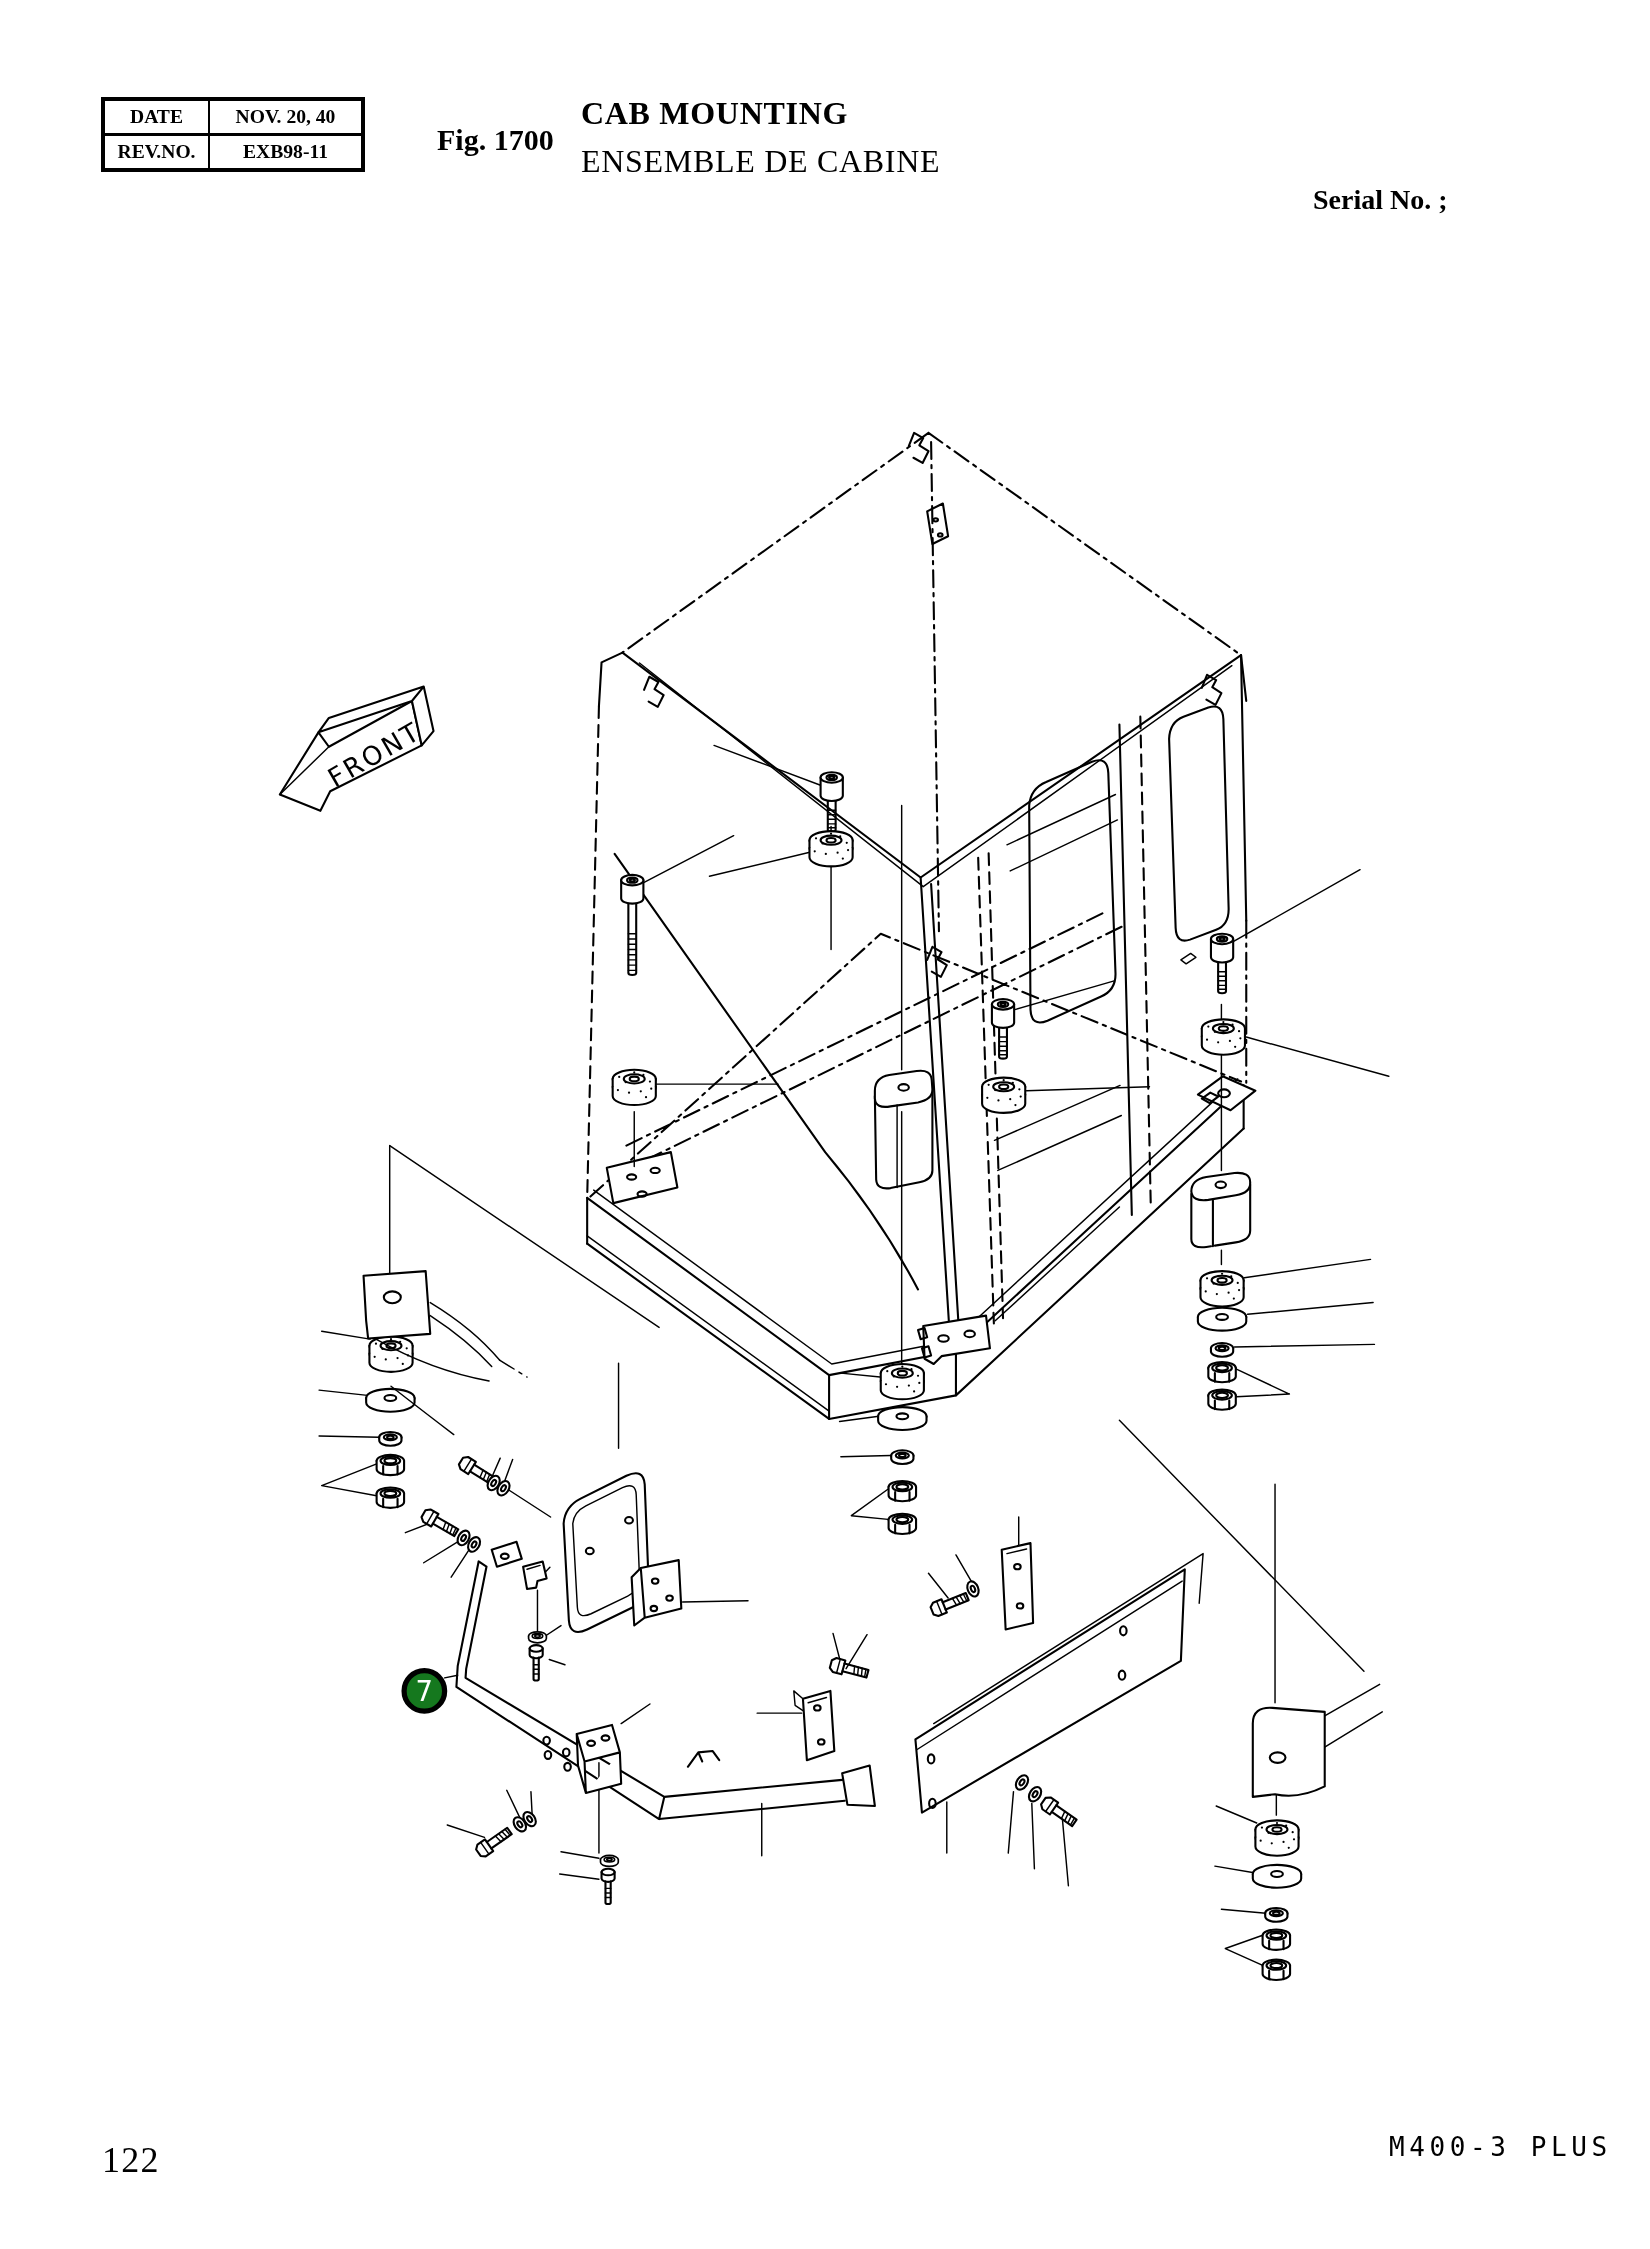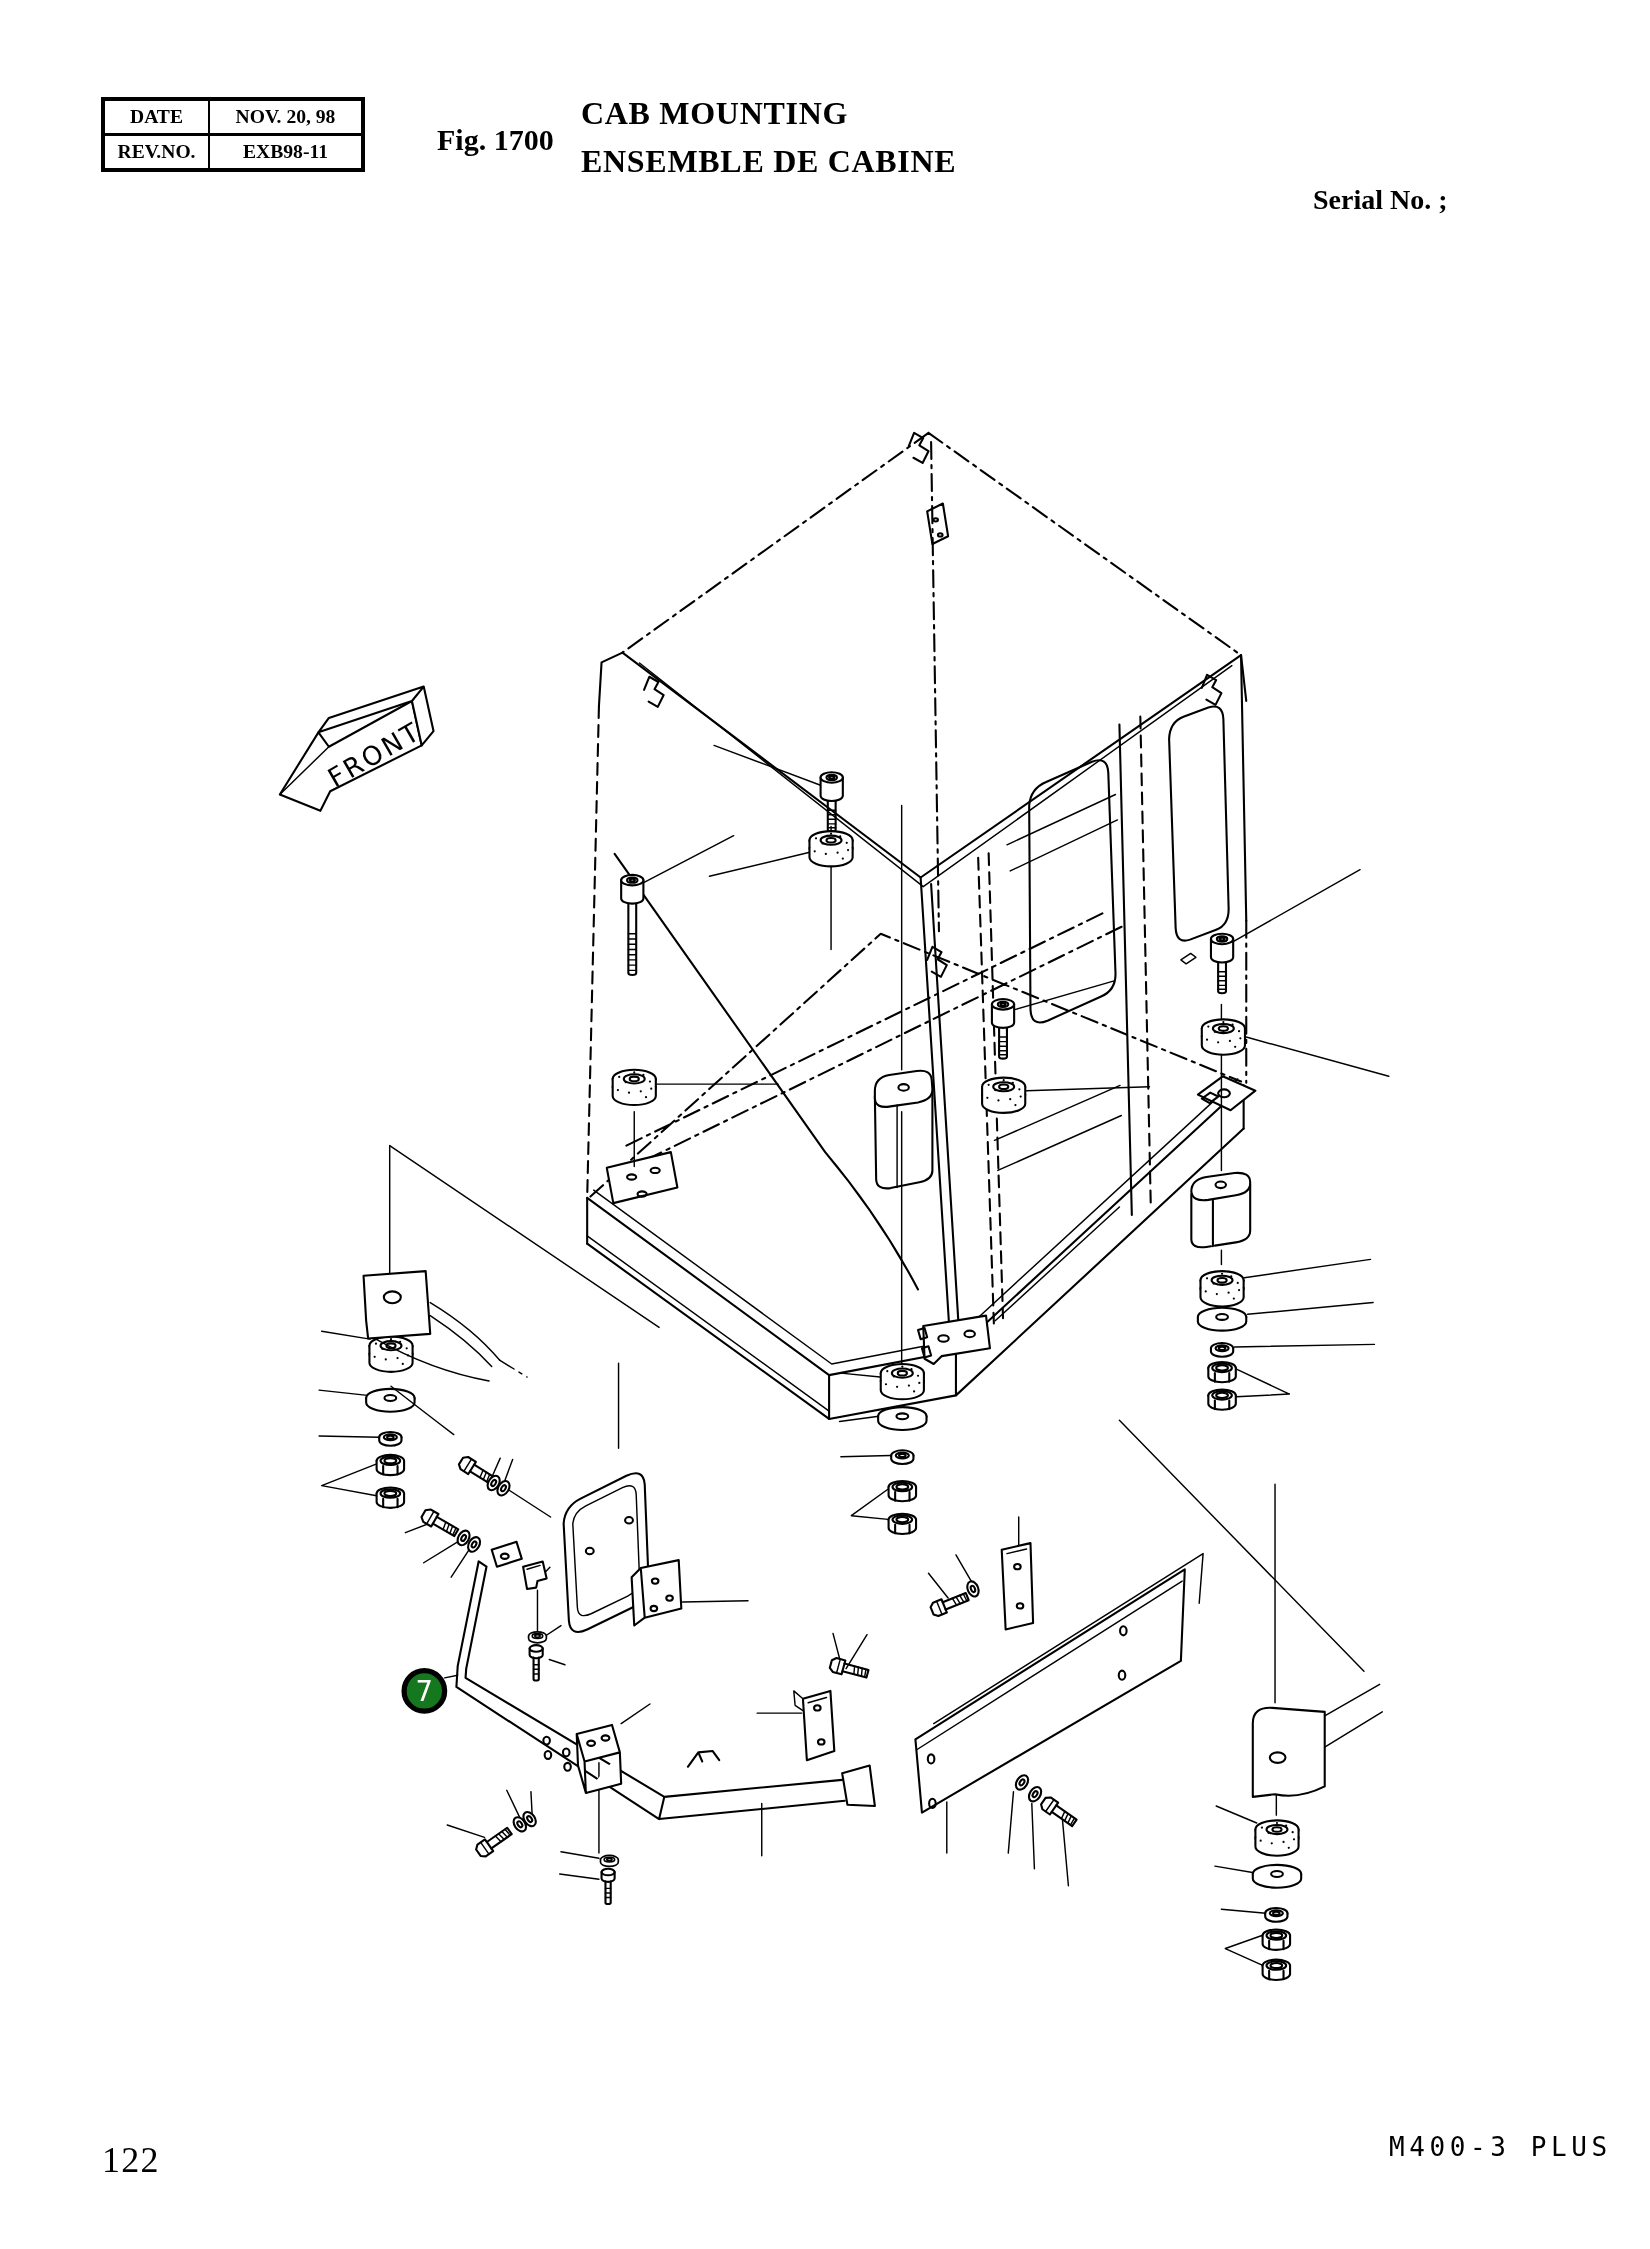--- a/index.html
+++ b/index.html
@@ -7,42 +7,42 @@
         font-family:"Liberation Serif",serif;color:#000;}
   
   .info-table{position:absolute;left:101px;top:97px;width:256px;border:4.6px solid #000;background:#fff;}
   .info-row{display:flex;height:32px;align-items:flex-start;}
   .info-row.first{border-bottom:3.3px solid #000;}
   .cell{display:flex;align-items:center;justify-content:center;font-weight:bold;font-size:19.6px;white-space:nowrap;}
   .cell.lab{width:103px;border-right:2.6px solid #000;height:100%;}
   .cell.val{flex:1;height:100%;}
   .fig-label{position:absolute;left:437px;top:123px;font-weight:bold;font-size:30px;white-space:nowrap;}
   .title-en{position:absolute;left:581px;top:95px;font-weight:bold;font-size:32px;white-space:nowrap;letter-spacing:0.7px;}
-  .title-fr{position:absolute;left:581px;top:143px;font-weight:bold;font-size:32px;white-space:nowrap;letter-spacing:0.7px;}
+  .title-fr{position:absolute;left:581px;top:143px;font-weight:normal;font-size:32px;white-space:nowrap;letter-spacing:0.7px;}
   .serial{position:absolute;left:1313px;top:184px;font-weight:bold;font-size:28px;white-space:nowrap;}
   .pageno{position:absolute;left:102px;top:2139px;font-family:Liberation Serif, serif;font-size:36px;letter-spacing:1.3px;}
   .model{position:absolute;left:1389px;top:2132px;font-family:"DejaVu Sans Mono",monospace;font-size:26px;letter-spacing:4.6px;white-space:nowrap;}
   
   svg .ln{fill:none;stroke:#000;stroke-width:3.2;stroke-linecap:round;stroke-linejoin:round;}
   svg .th{stroke-width:2.2;}
   svg .dd{stroke-dasharray:26 9 5 9;}
   svg .da{stroke-dasharray:18 11;}
   svg .wf{fill:#fff;}
   svg text.front{font-family:"DejaVu Sans",sans-serif;font-size:40px;letter-spacing:4px;fill:#000;}
   svg text.bnum{font-family:"DejaVu Sans",sans-serif;font-size:42px;}
 </style>
 </head>
 <body>
 
 <div class="page">
 
   <div class="info-table">
     <div class="info-row first">
       <div class="cell lab">DATE</div>
-      <div class="cell val">NOV. 20, 98</div>
+      <div class="cell val">NOV. 20, 40</div>
     </div>
     <div class="info-row">
       <div class="cell lab">REV.NO.</div>
       <div class="cell val">EXB98-11</div>
     </div>
   </div>
 
   <div class="fig-label">Fig. 1700</div>
   <div class="title-en">CAB MOUNTING</div>
   <div class="title-fr">ENSEMBLE DE CABINE</div>

